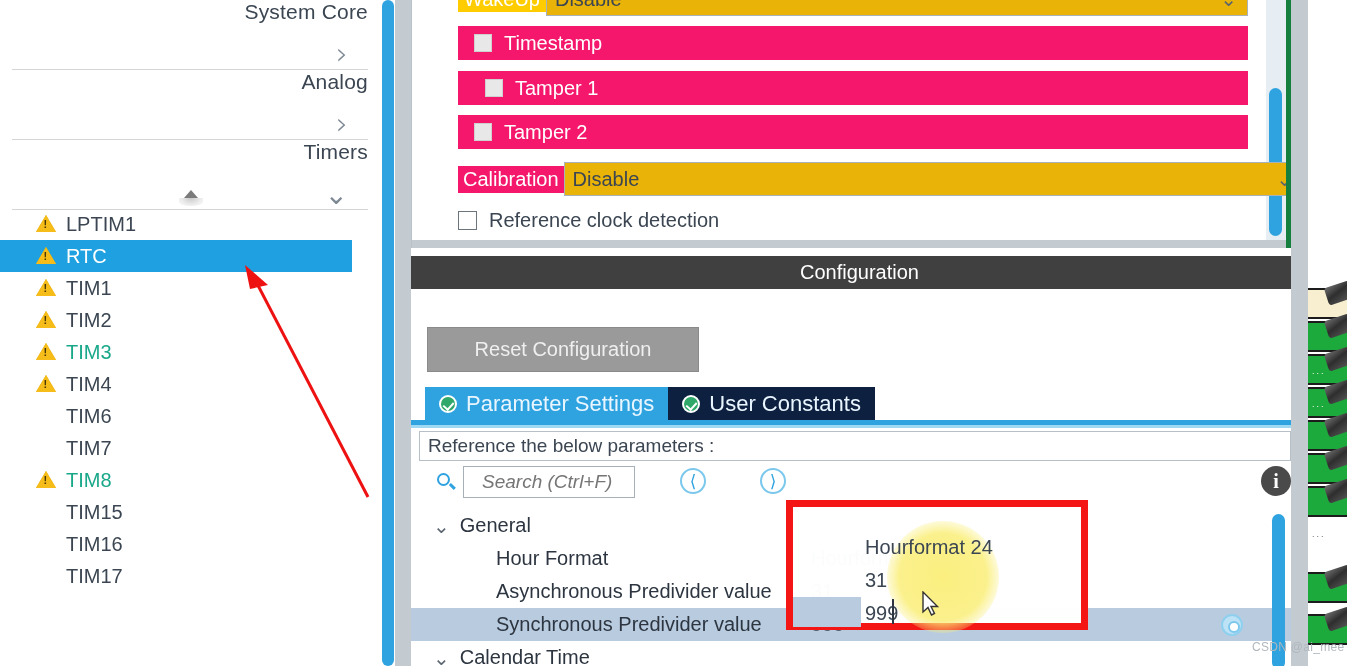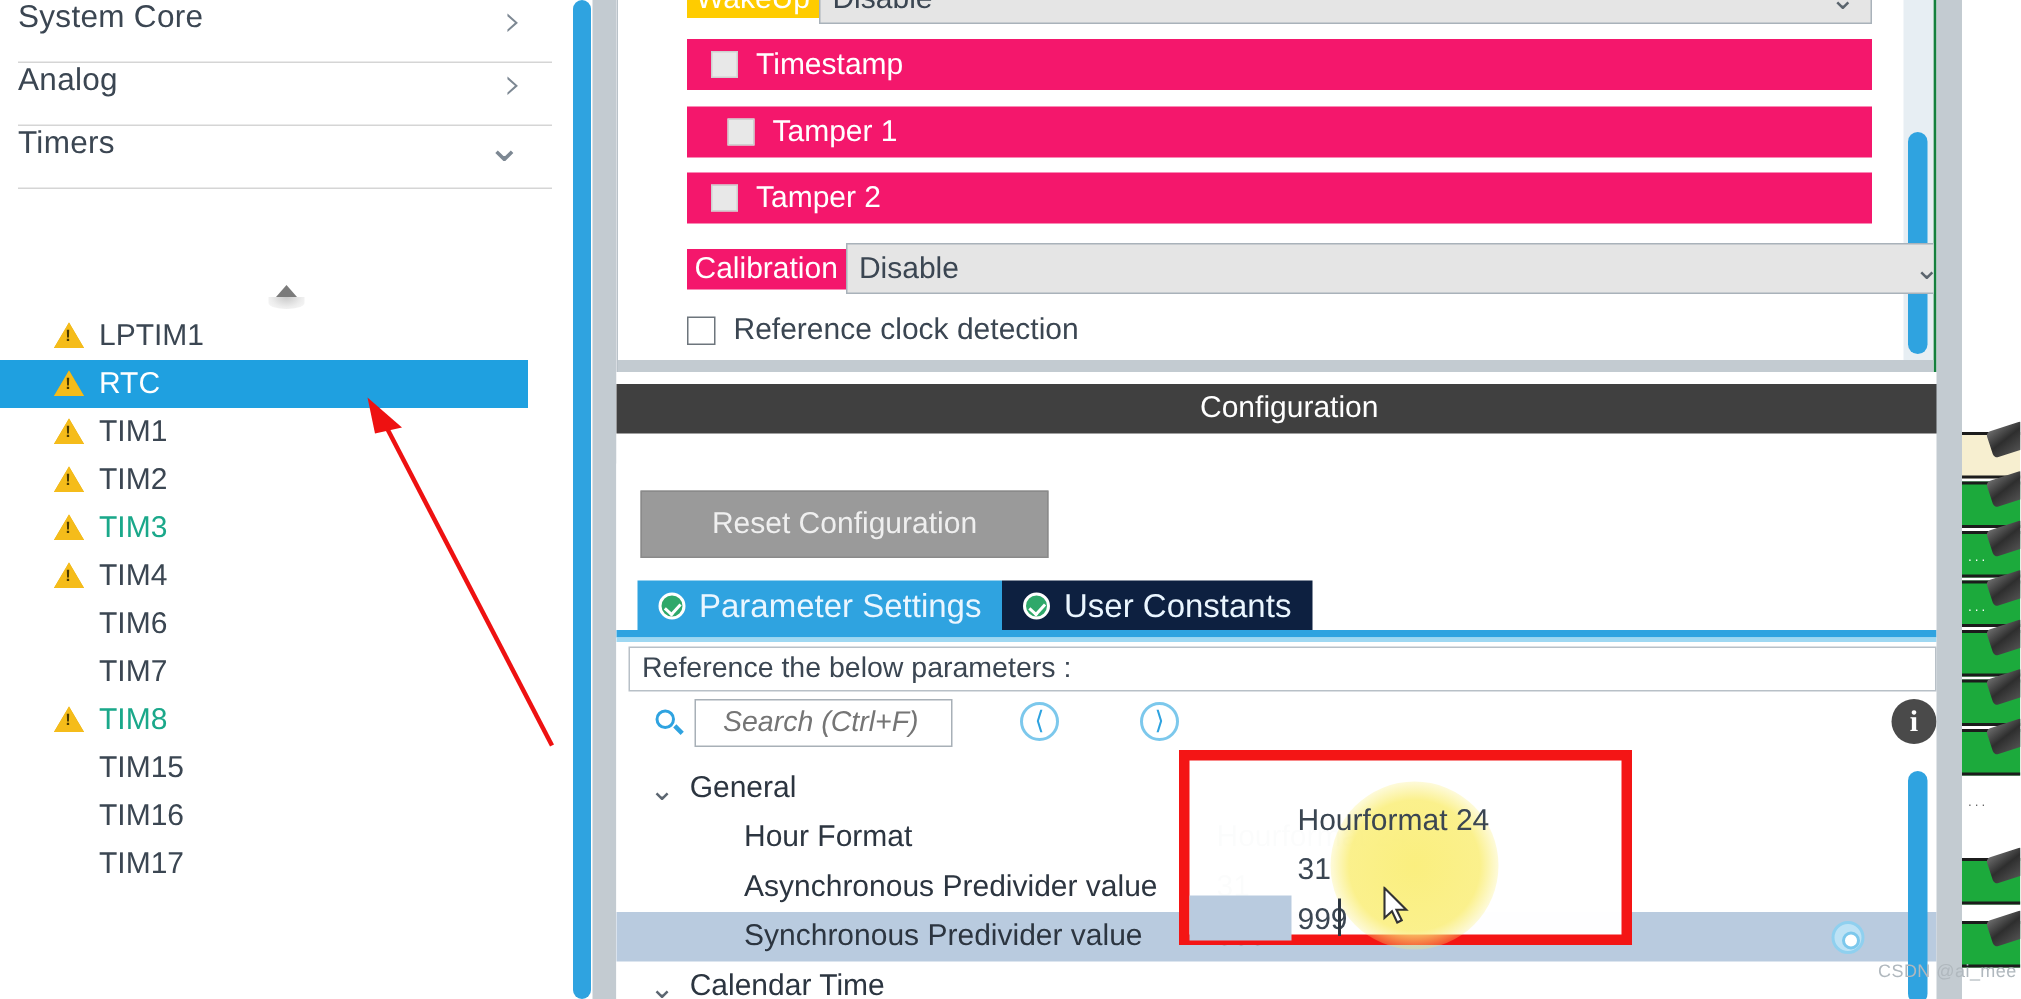--- a/index.html
+++ b/index.html
@@ -10,23 +10,24 @@
     font-family: "Liberation Sans", sans-serif;
   }
   #root { position: relative; width: 1347px; height: 666px; }
 
   
   .sidebar {
     position: absolute; left: 0; top: 0; width: 380px; height: 666px;
     background: #ffffff; overflow: hidden;
   }
   .cat-row {
-    position: relative; height: 42px; margin: 0 12px;
-    display: flex; align-items: flex-start; justify-content: space-between;
+    position: relative; height: 70px; margin: 0 12px;
+    display: flex; align-items: flex-end; justify-content: space-between;
     border-bottom: 1px solid #d5d5d5;
+    flex-direction: column;
   }
   .cat-label { font-size: 21px; color: #3b4652; letter-spacing: .2px; }
   .chev { color: #7d8893; font-size: 20px; line-height: 1; padding-right: 20px;
           font-family: "DejaVu Sans", sans-serif; }
   .chev.right::before { content: "\203A"; font-size: 30px; font-weight: 300;}
   .chev.down::before  { content: "\2304"; font-size: 28px; font-weight: 300;}
 
   .collapse-handle {
     position:absolute; left: 178px; top: 188px; width: 26px; height: 20px;
   }
@@ -77,33 +78,33 @@
 
   
   .main {
     position:absolute; left: 411px; top: 0; width: 880px; height: 666px;
     background: #ffffff;
   }
 
   
   .mode-panel {
     position:absolute; left:0; top:0; width: 880px; height: 248px;
-    background:#ffffff; border-left:1px solid #b9c2c9; border-right:2px solid #15803d;
+    background:#ffffff; border-left:1px solid #b9c2c9; border-right:5px solid #15803d;
     overflow:hidden;
   }
   .row-wakeup {
     position:absolute; left: 46px; top: -16px; width: 790px; height: 30px;
     display:flex; align-items:center;
   }
   .tag-yellow {
     background:#ffcc00; color:#ffffff; font-size:20px; padding: 2px 6px 3px 6px;
     line-height:1; white-space:nowrap;
   }
   .combo {
-    flex:1; height: 34px; border:1px solid #a9b2ba; background:#e5e5e5;
+    flex:1; height: 34px; border:1px solid #a9b2ba; background:#eab308;
     display:flex; align-items:center; justify-content:space-between;
     padding: 0 10px 0 8px; font-size:20px; color:#3b4652;
   }
   .combo .cv { line-height:1; }
   .combo-arrow { color:#5b656e; font-size:20px; font-family:"DejaVu Sans",sans-serif;}
 
   .pink-row {
     position:absolute; left: 46px; width: 790px; height: 34px;
     background: #f4176c; display:flex; align-items:center; padding-left: 16px;
   }

